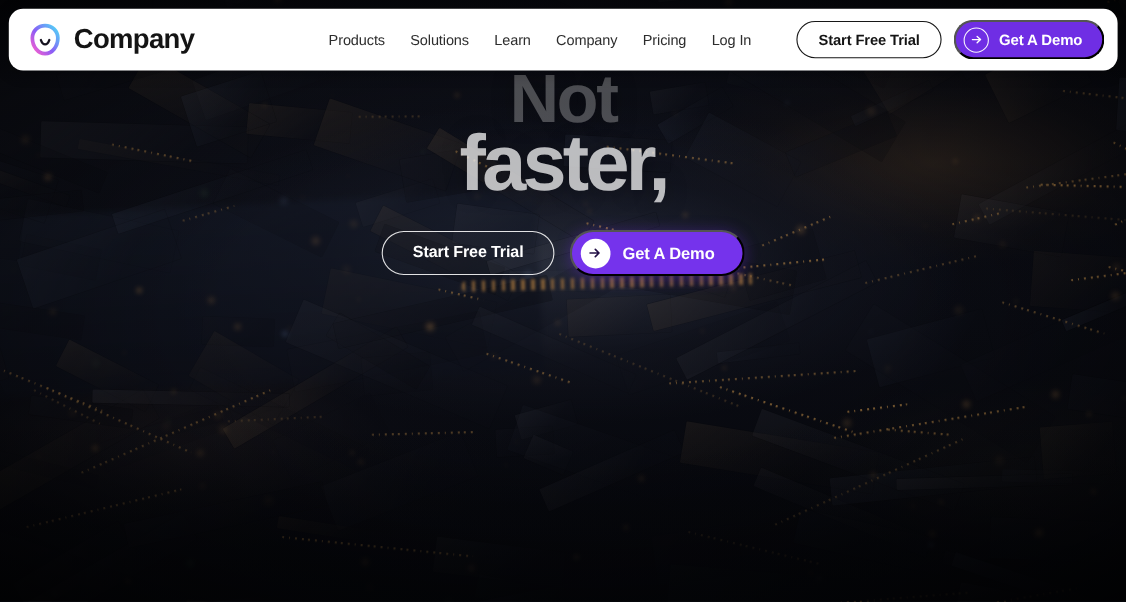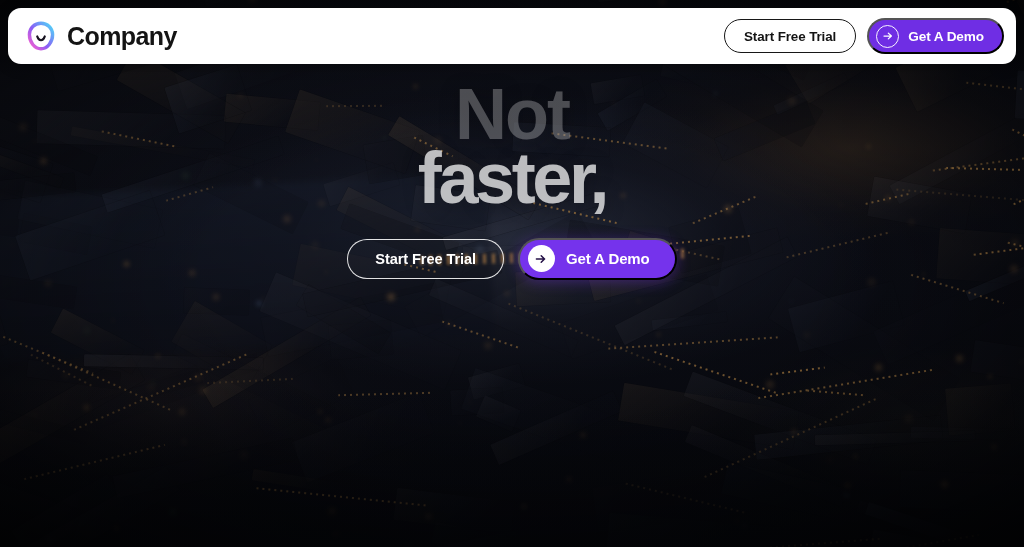--- a/index.html
+++ b/index.html
@@ -159,21 +159,21 @@
     z-index:20;
     text-align:center;
   }
 
   .headline {
     font-weight:700;
     letter-spacing:-2.6px;
     line-height:0.86;
     text-shadow:0 2px 20px rgba(0,0,0,0.30);
   }
-  .hl-1 { font-size:72px; color:rgba(255,255,255,0.27); margin-top:20px; letter-spacing:-2px; }
+  .hl-1 { font-size:62px; color:rgba(255,255,255,0.27); letter-spacing:-2px; }
   .hl-2 { font-size:68px; color:rgba(255,255,255,0.53); margin-top:2px;  letter-spacing:-2.3px; }
   .hl-3 { font-size:72px; color:rgba(255,255,255,0.72); margin-top:2px;  letter-spacing:-3.4px; }
   .hl-4 { font-size:118px; color:#ffffff; margin-top:0px; letter-spacing:-5px; }
 
   .subtitle {
     margin-top:47px;
     font-size:17.4px; line-height:1.52;
     color:#f2f2f4; font-weight:400;
     letter-spacing:-0.15px;
     max-width:560px;
@@ -515,20 +515,28 @@
               <stop offset="100%" stop-color="#56C9F7"></stop>
             </linearGradient>
           </defs>
           <path d="M15 2.2c6.4 0 11.6 4.9 11.6 11.4 0 7.6-5.1 14.2-11.6 14.2S3.4 21.2 3.4 13.6C3.4 7.1 8.6 2.2 15 2.2z" fill="none" stroke="url(#jg)" stroke-width="3.4"></path>
           <path d="M11.2 15.4c0.9 2.6 2.3 3.9 3.8 3.9s2.9-1.3 3.8-3.9" fill="none" stroke="#16121f" stroke-width="2.1" stroke-linecap="round"></path>
         </svg>
       </span>
       <span class="brand-name">Company</span>
     </div>
 
+    <nav class="nav">
+      <span class="nav-link">Products</span>
+      <span class="nav-link">Solutions</span>
+      <span class="nav-link">Learn</span>
+      <span class="nav-link">Company</span>
+      <span class="nav-link">Pricing</span>
+      <span class="nav-link">Log In</span>
+    </nav>
 
     <div class="header-actions">
       <button class="btn btn-outline-dark">Start Free Trial</button>
       <button class="btn btn-purple">
         <span class="arrow-ring">
           <svg width="12" height="12" viewBox="0 0 12 12" xmlns="http://www.w3.org/2000/svg">
             <path d="M2 6h7.2M6.3 3.1L9.4 6l-3.1 2.9" fill="none" stroke="#ffffff" stroke-width="1.25" stroke-linecap="round" stroke-linejoin="round"></path>
           </svg>
         </span>
         <span>Get A Demo</span>

